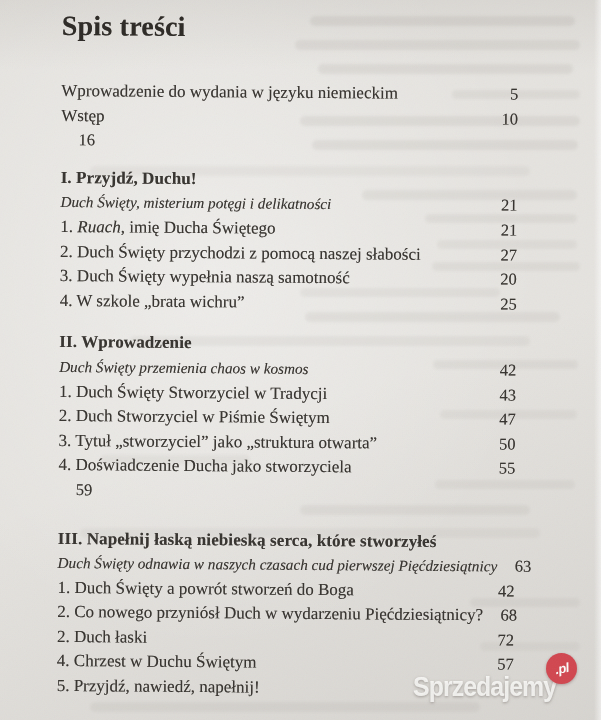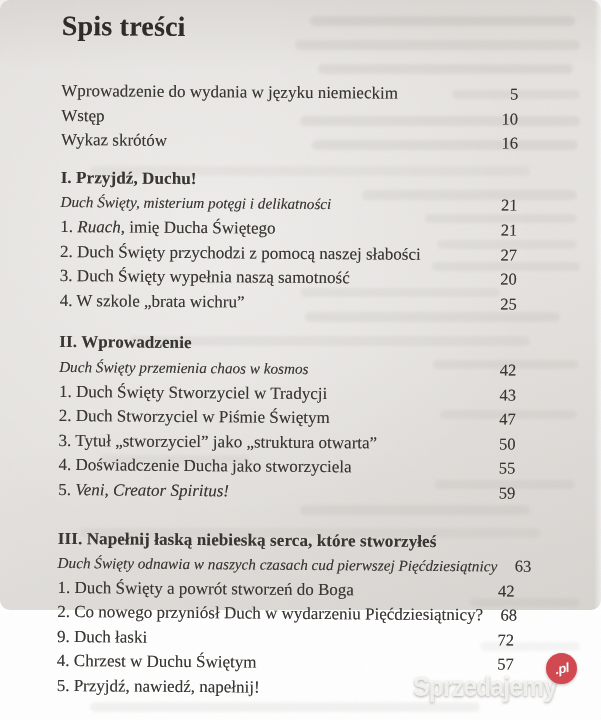--- a/index.html
+++ b/index.html
@@ -6,26 +6,25 @@
     --page-bg:#e5e3df;
     --page-edge:#d4d2ce;
     --text:#36332f;
     --watermark-badge:#d1464f;
   }
   *{margin:0;padding:0;box-sizing:border-box;}
   html,body{width:601px;height:720px;overflow:hidden;}
   body{font-family:"Liberation Serif","DejaVu Serif",serif;}
 
   .photo{
-    position:relative;width:601px;height:610px;
+    position:relative;width:601px;height:720px;
     background:
       radial-gradient(ellipse at 35% 38%, rgba(255,255,255,0.35), rgba(255,255,255,0) 60%),
       linear-gradient(160deg, rgba(0,0,0,0) 55%, rgba(86,80,72,0.10) 100%),
       var(--page-bg);
-    border-radius: 10px;
   }
   .photo::after{ 
     content:"";position:absolute;right:0;top:0;width:7px;height:100%;
     background:linear-gradient(to left, rgba(255,255,255,0.55), rgba(255,255,255,0));
     pointer-events:none;
   }
   .photo::before{ 
     content:"";position:absolute;left:0;top:0;width:100%;height:70px;
     background:linear-gradient(to bottom, rgba(120,114,106,0.10), rgba(120,114,106,0));
     pointer-events:none;
@@ -122,21 +121,20 @@
     <div class="front-matter">
       <div class="row">
         <span class="txt">Wprowadzenie do wydania w języku niemieckim</span>
         <span class="pg">5</span>
       </div>
       <div class="row">
         <span class="txt">Wstęp</span>
         <span class="pg">10</span>
       </div>
       <div class="row">
-        <span class="txt">Wykaz skrótów</span>
         <span class="pg">16</span>
       </div>
     </div>
 
     <div class="section s1">
       <div class="row head">
         <span class="txt">I. Przyjdź, Duchu!</span>
       </div>
       <div class="row sub">
         <span class="txt"><em>Duch Święty, misterium potęgi i delikatności</em></span>
@@ -178,21 +176,20 @@
       </div>
       <div class="row">
         <span class="txt"><span>3. Tytuł „stworzyciel” jako „struktura otwarta”</span><em></em><span></span></span>
         <span class="pg">50</span>
       </div>
       <div class="row">
         <span class="txt"><span>4. Doświadczenie Ducha jako stworzyciela</span><em></em><span></span></span>
         <span class="pg">55</span>
       </div>
       <div class="row">
-        <span class="txt"><span>5. </span><em>Veni, Creator Spiritus!</em><span></span></span>
         <span class="pg">59</span>
       </div>
     </div>
 
     <div class="section s3">
       <div class="row head">
         <span class="txt">III. Napełnij łaską niebieską serca, które stworzyłeś</span>
       </div>
       <div class="row sub">
         <span class="txt"><em>Duch Święty odnawia w naszych czasach cud pierwszej Pięćdziesiątnicy</em></span>
@@ -200,21 +197,21 @@
       </div>
       <div class="row">
         <span class="txt"><span>1. Duch Święty a powrót stworzeń do Boga</span><em></em><span></span></span>
         <span class="pg">42</span>
       </div>
       <div class="row">
         <span class="txt"><span>2. Co nowego przyniósł Duch w wydarzeniu Pięćdziesiątnicy?</span><em></em><span></span></span>
         <span class="pg">68</span>
       </div>
       <div class="row">
-        <span class="txt"><span>9. Duch łaski</span><em></em><span></span></span>
+        <span class="txt"><span>2. Duch łaski</span><em></em><span></span></span>
         <span class="pg">72</span>
       </div>
       <div class="row">
         <span class="txt"><span>4. Chrzest w Duchu Świętym</span><em></em><span></span></span>
         <span class="pg">57</span>
       </div>
       <div class="row">
         <span class="txt"><span>5. Przyjdź, nawiedź, napełnij!</span><em></em><span></span></span>
         <span class="pg"></span>
       </div>

